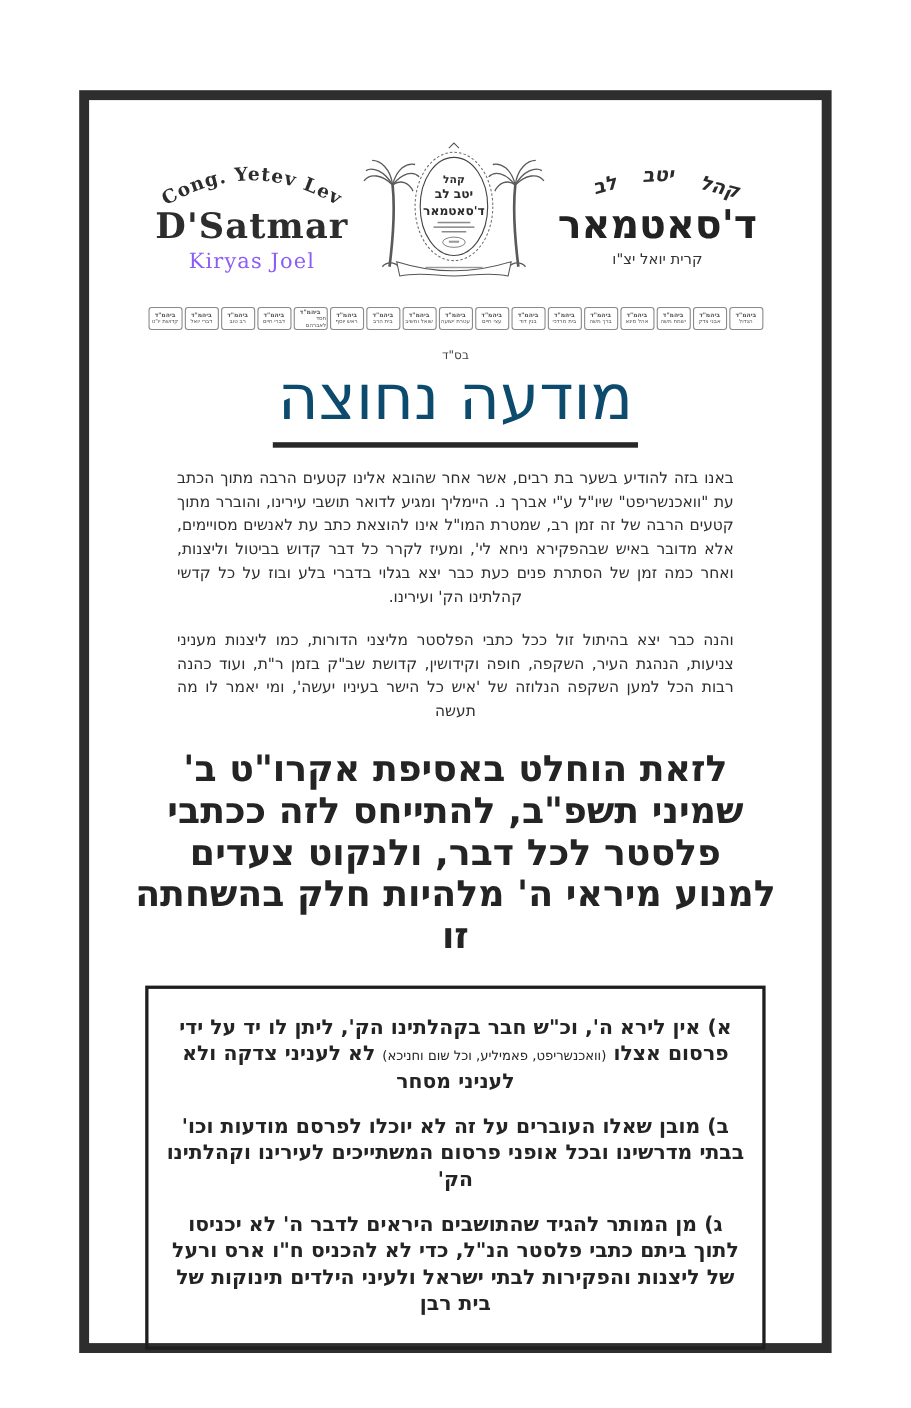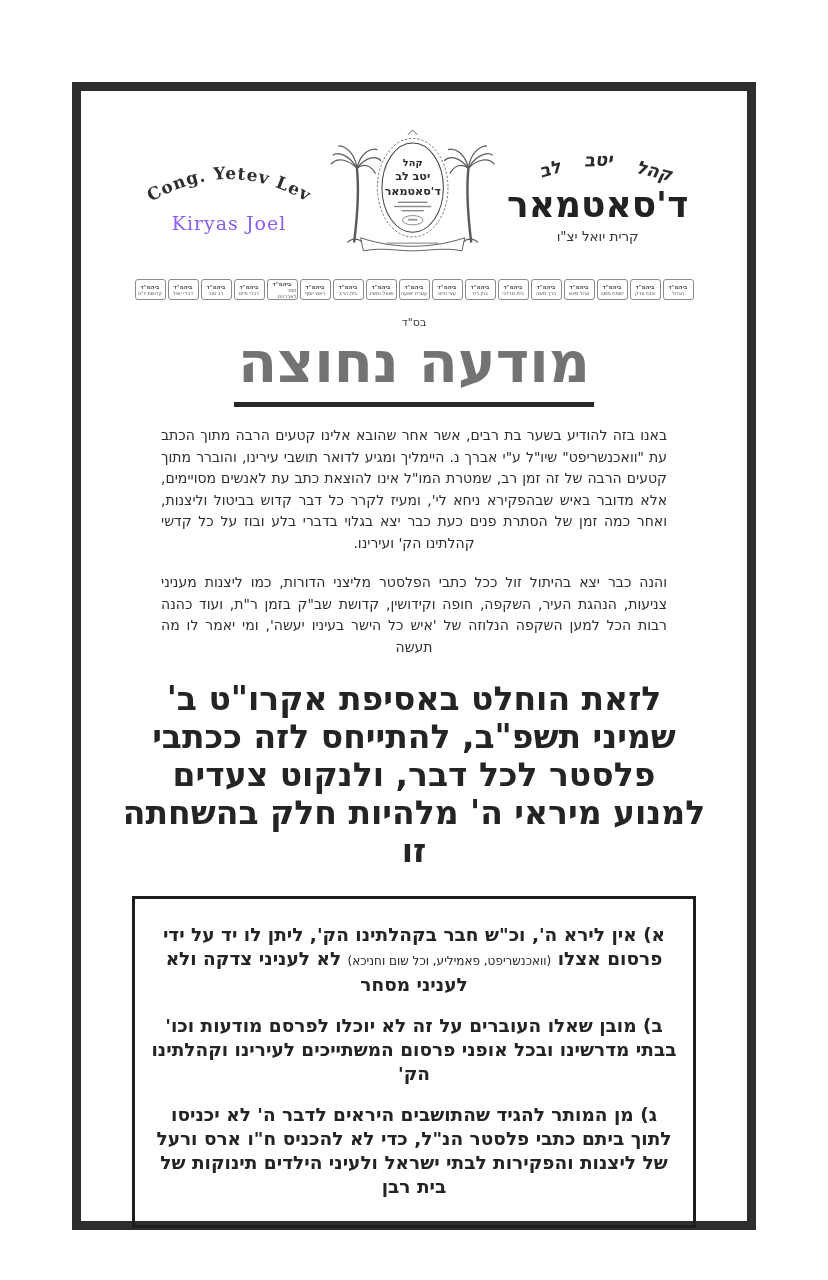--- a/index.html
+++ b/index.html
@@ -47,21 +47,21 @@
     border-top:1px solid #c8c8c8; border-bottom:1px solid #c8c8c8;
     margin:9px 8px 0; padding:7px 0 8px; text-align:center;
     font-size:13.5px; letter-spacing:0.7px; color:#3a3a3a; white-space:nowrap;
   }
   .addr .b { font-weight:bold; }
 
   
   .bsd { text-align:center; font-size:11px; color:#444; margin-top:16px; direction:rtl; }
   .title-wrap { text-align:center; margin-top:4px; }
   .title-wrap span {
-    display:inline-block; font-size:57px; font-weight:bold; color:#737373;
+    display:inline-block; font-size:57px; font-weight:normal; color:#0c4a6e;
     line-height:1.02; padding:0 4px 11px; border-bottom:5px solid #282828; direction:rtl;
   }
   .para {
     direction:rtl; width:506px; margin:18px auto 0;
     font-size:14px; line-height:21.5px; color:#2e2e2e;
     text-align:justify; text-align-last:center;
   }
   .proclaim {
     direction:rtl; text-align:center; width:586px; margin:22px auto 0;
     font-size:33px; line-height:38px; font-weight:bold; color:#242424;
@@ -85,20 +85,21 @@
 
     <div class="logo-row">
 
       <div class="logo-left">
         <svg class="arc-svg" viewBox="0 0 200 50">
           <path id="arcpath" d="M 14,48 Q 100,-8 186,48" fill="none" stroke="none"></path>
           <text font-family="DejaVu Serif, serif" font-weight="bold" font-size="17" fill="#2d2d2d" letter-spacing="1">
             <textPath href="#arcpath" startOffset="50%" text-anchor="middle">Cong. Yetev Lev</textPath>
           </text>
         </svg>
+        <div class="dsatmar-en">D'Satmar</div>
         <div class="kiryas">Kiryas Joel</div>
       </div>
 
       <svg class="emblem" viewBox="0 0 180 145">
 
         <g stroke="#5a5a5a" fill="none" stroke-width="1.3">
           <path d="M27,122 C30,98 33,70 30,42" stroke-width="2.6"></path>
           <path d="M30,42 C20,32 8,30 2,38"></path>
           <path d="M30,42 C22,28 10,24 4,28"></path>
           <path d="M30,42 C28,26 18,18 10,18"></path>

